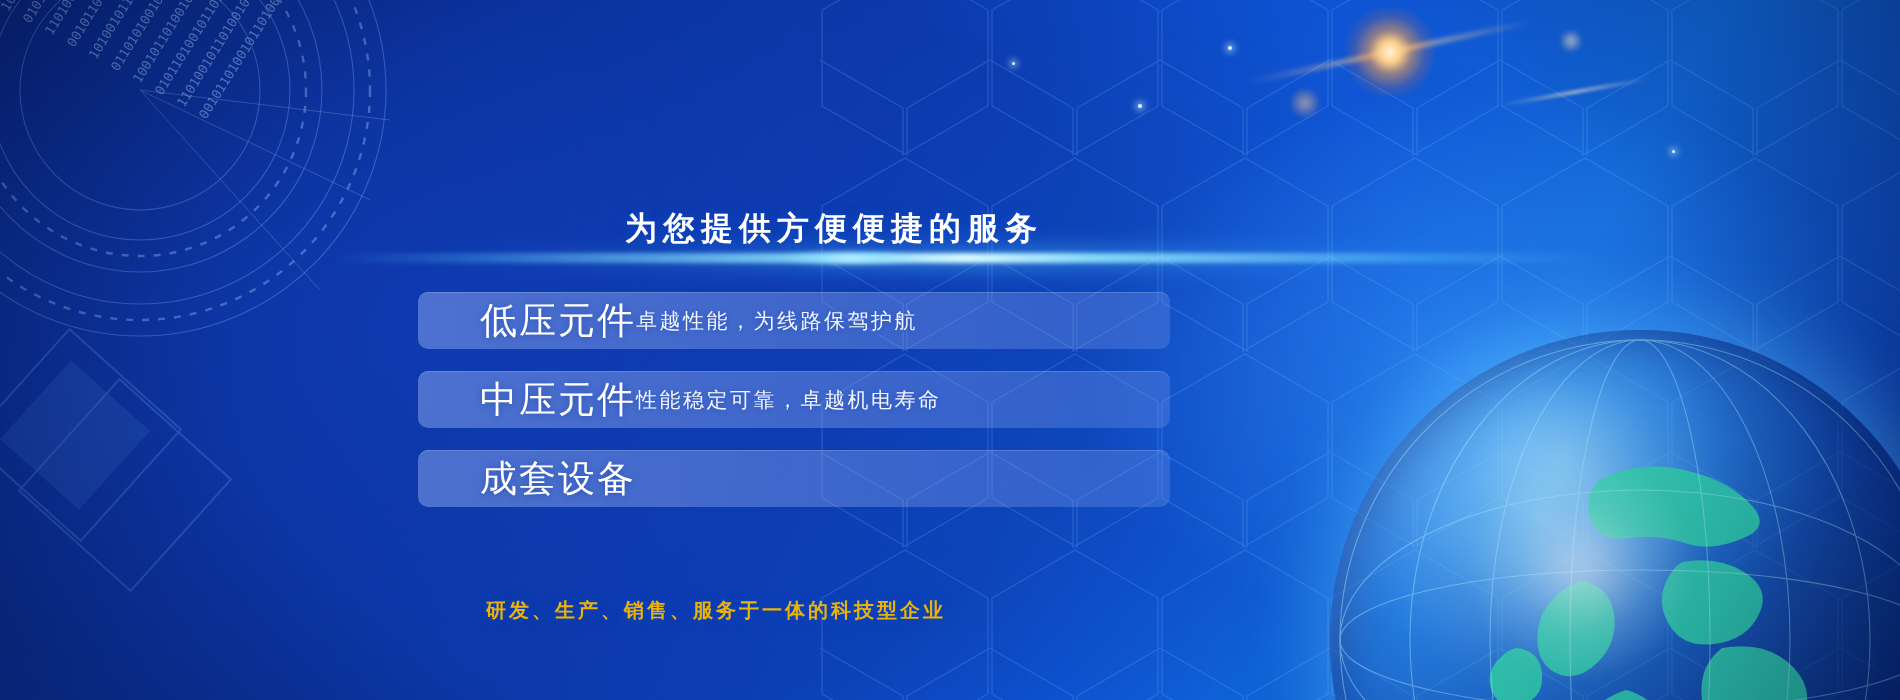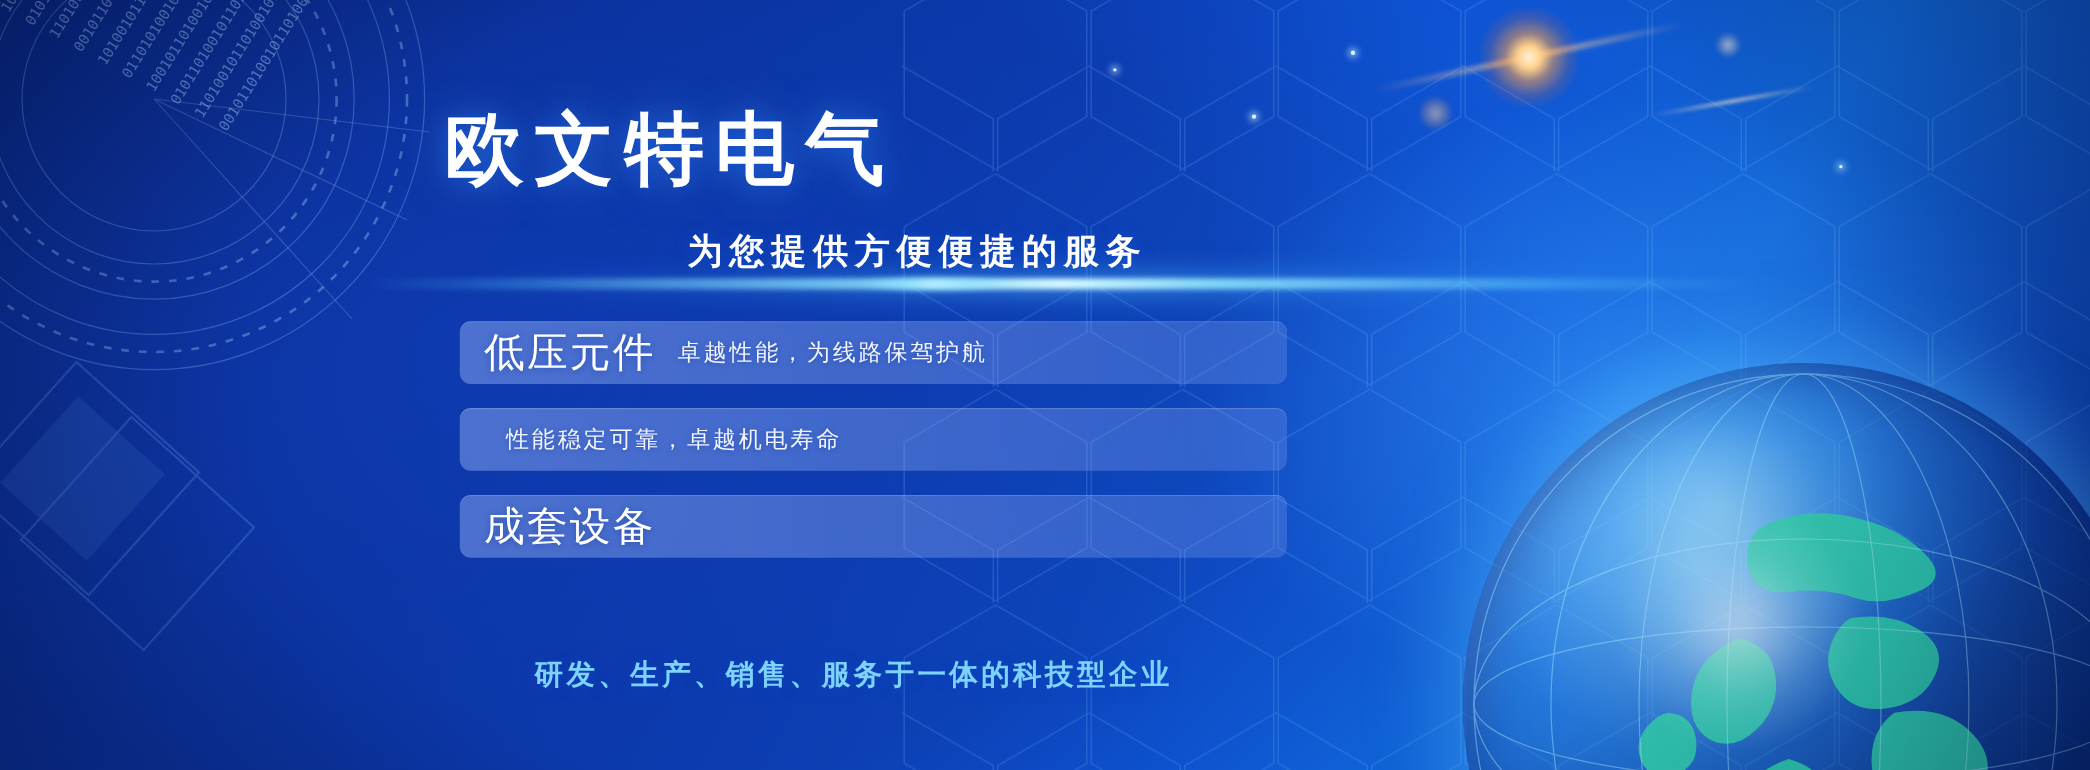--- a/index.html
+++ b/index.html
@@ -229,38 +229,38 @@
     box-sizing: border-box;
   }
   .feature-head {
     font-size: 37px;
     font-weight: 400;
     color: #ffffff;
     letter-spacing: 2px;
     line-height: 1;
     white-space: nowrap;
     text-shadow: 0 1px 6px rgba(10,50,150,0.45);
+    margin-left: 40px;
   }
   .feature-desc {
-    margin-left: 20px;
     font-size: 21px;
     font-weight: 400;
     color: #f2f6ff;
     letter-spacing: 2.5px;
     line-height: 1;
     white-space: nowrap;
     text-shadow: 0 1px 5px rgba(10,50,150,0.4);
   }
 
   .tagline {
     position: absolute;
     left: 486px; top: 600px;
-    font-size: 26px;
+    font-size: 20px;
     font-weight: 700;
-    color: #7dd3fc;
+    color: #eab308;
     letter-spacing: 3px;
     line-height: 1;
     white-space: nowrap;
     text-shadow: 0 2px 12px rgba(15,70,200,0.65);
   }
 </style>
 </head>
 <body>
 
 <div class="banner">
@@ -373,32 +373,32 @@
   <div class="sparkle" style="left:1228px; top:46px;"></div>
   <div class="sparkle" style="left:1012px; top:62px; width:3px; height:3px;"></div>
   <div class="sparkle" style="left:1672px; top:150px; width:3px; height:3px;"></div>
 
   <div class="beam-glow"></div>
   <div class="beam"></div>
   <div class="beam-core"></div>
 
   <div class="content">
 
-    <div class="title">欧文特电气</div>
 
     <div class="subtitle">为您提供方便便捷的服务</div>
 
     <div class="features">
 
       <div class="feature-bar">
         <span class="feature-head">低压元件</span>
         <span class="feature-desc">卓越性能，为线路保驾护航</span>
       </div>
 
       <div class="feature-bar">
+        <span class="feature-head">中压元件</span>
         <span class="feature-desc">性能稳定可靠，卓越机电寿命</span>
       </div>
 
       <div class="feature-bar">
         <span class="feature-head">成套设备</span>
       </div>
 
     </div>
 
     <div class="tagline">研发、生产、销售、服务于一体的科技型企业</div>

